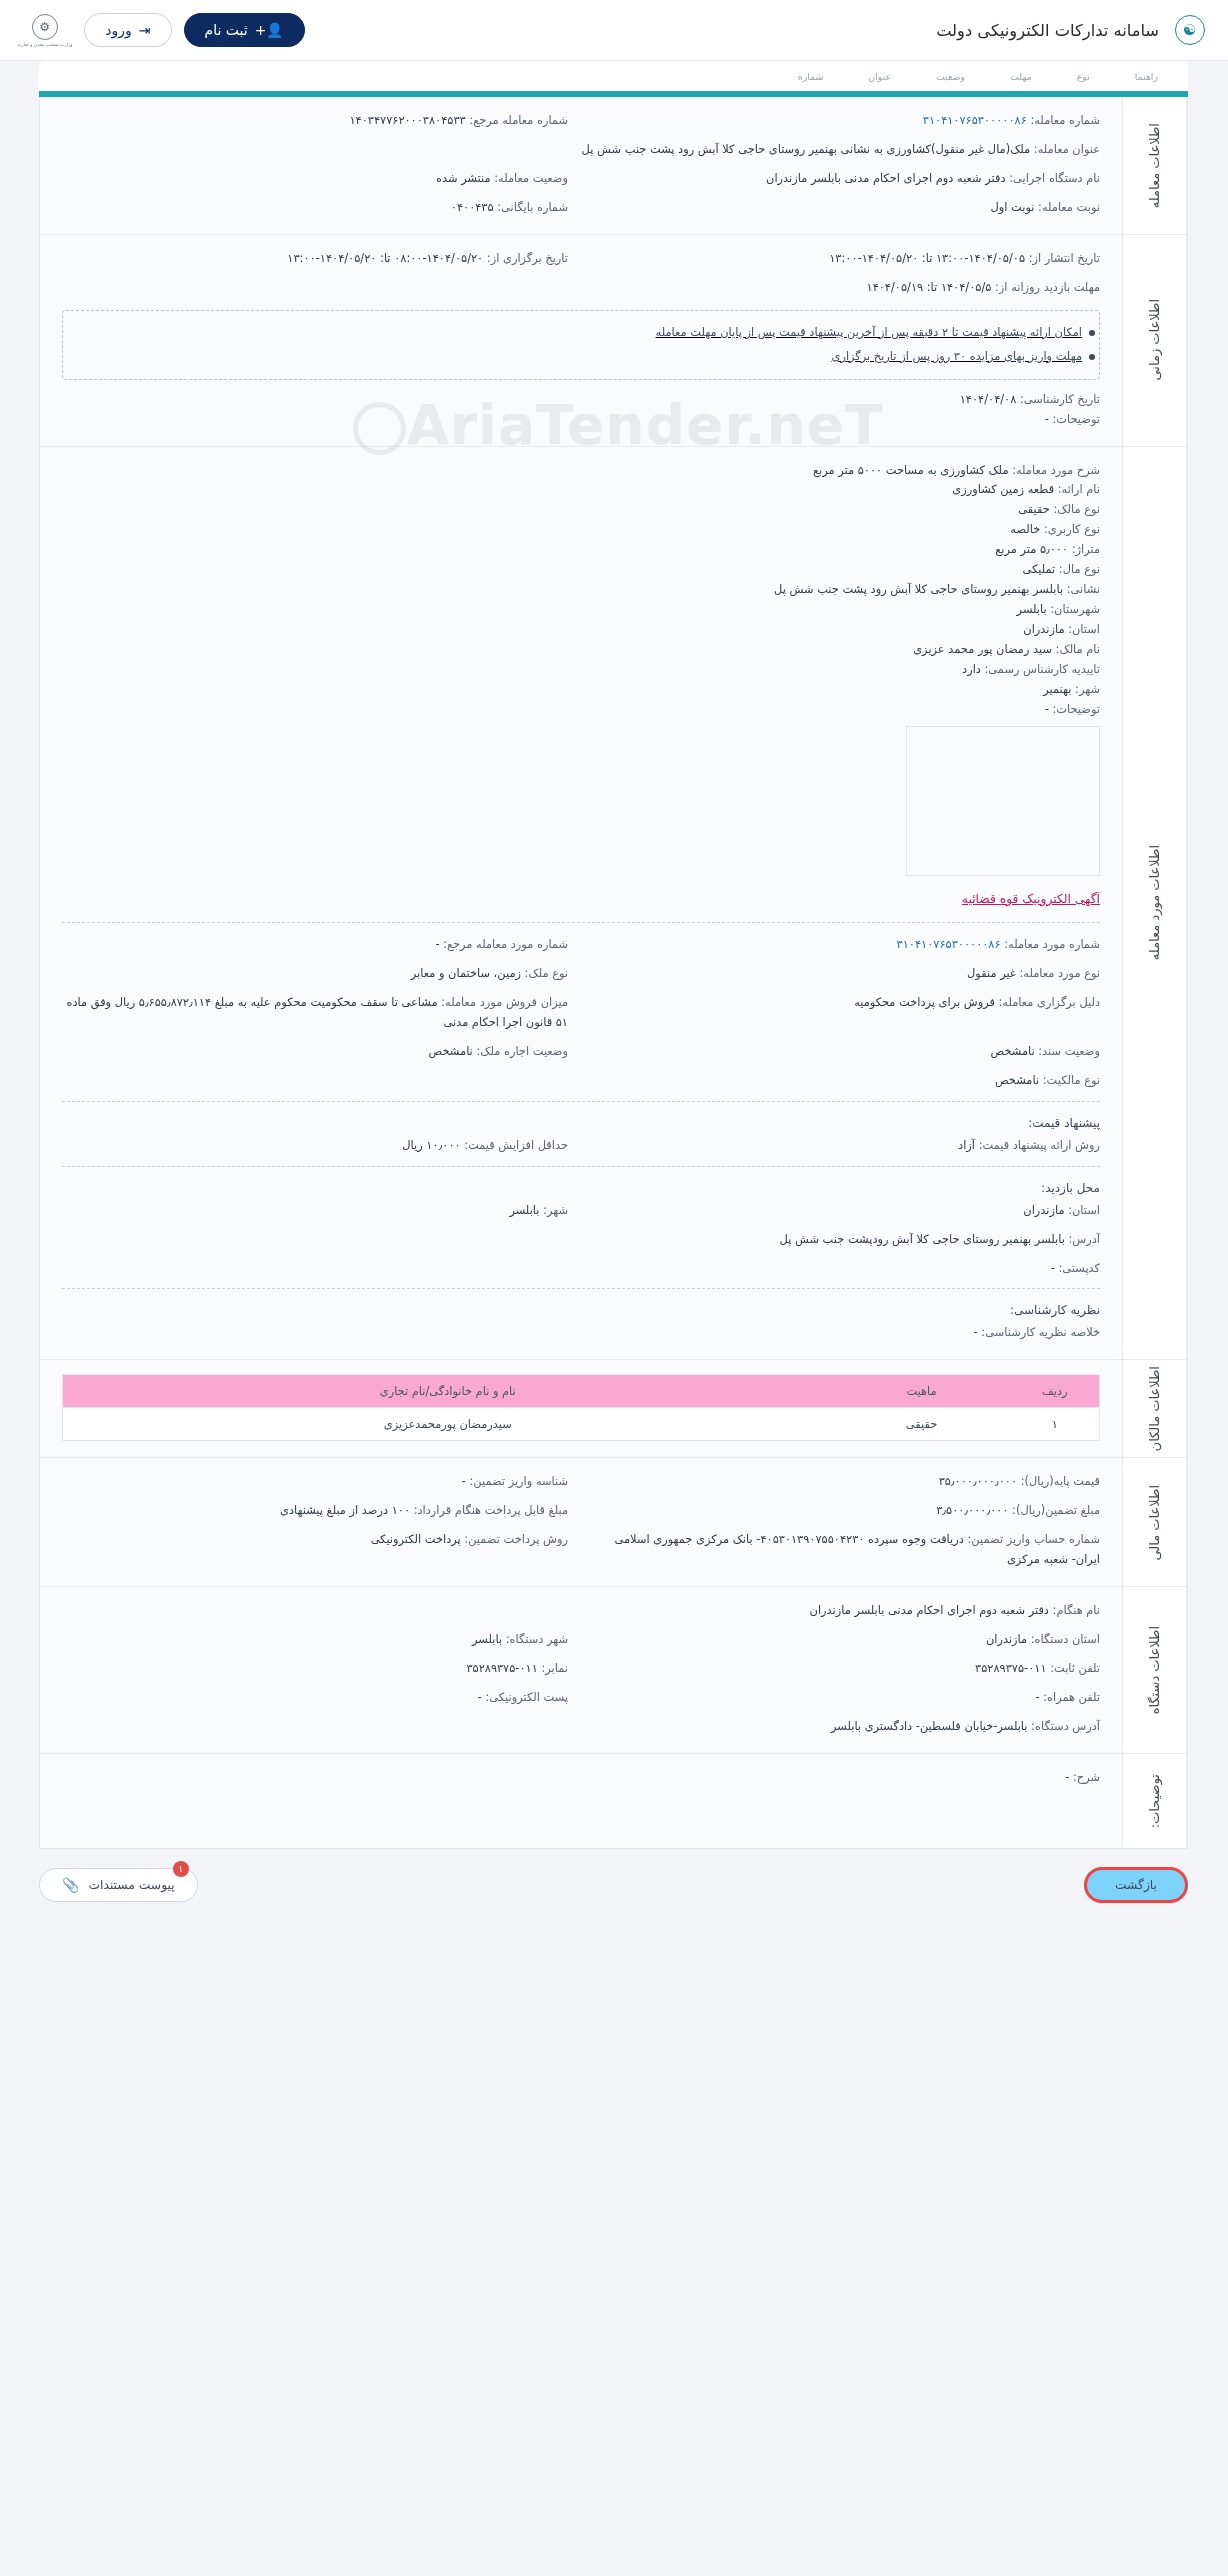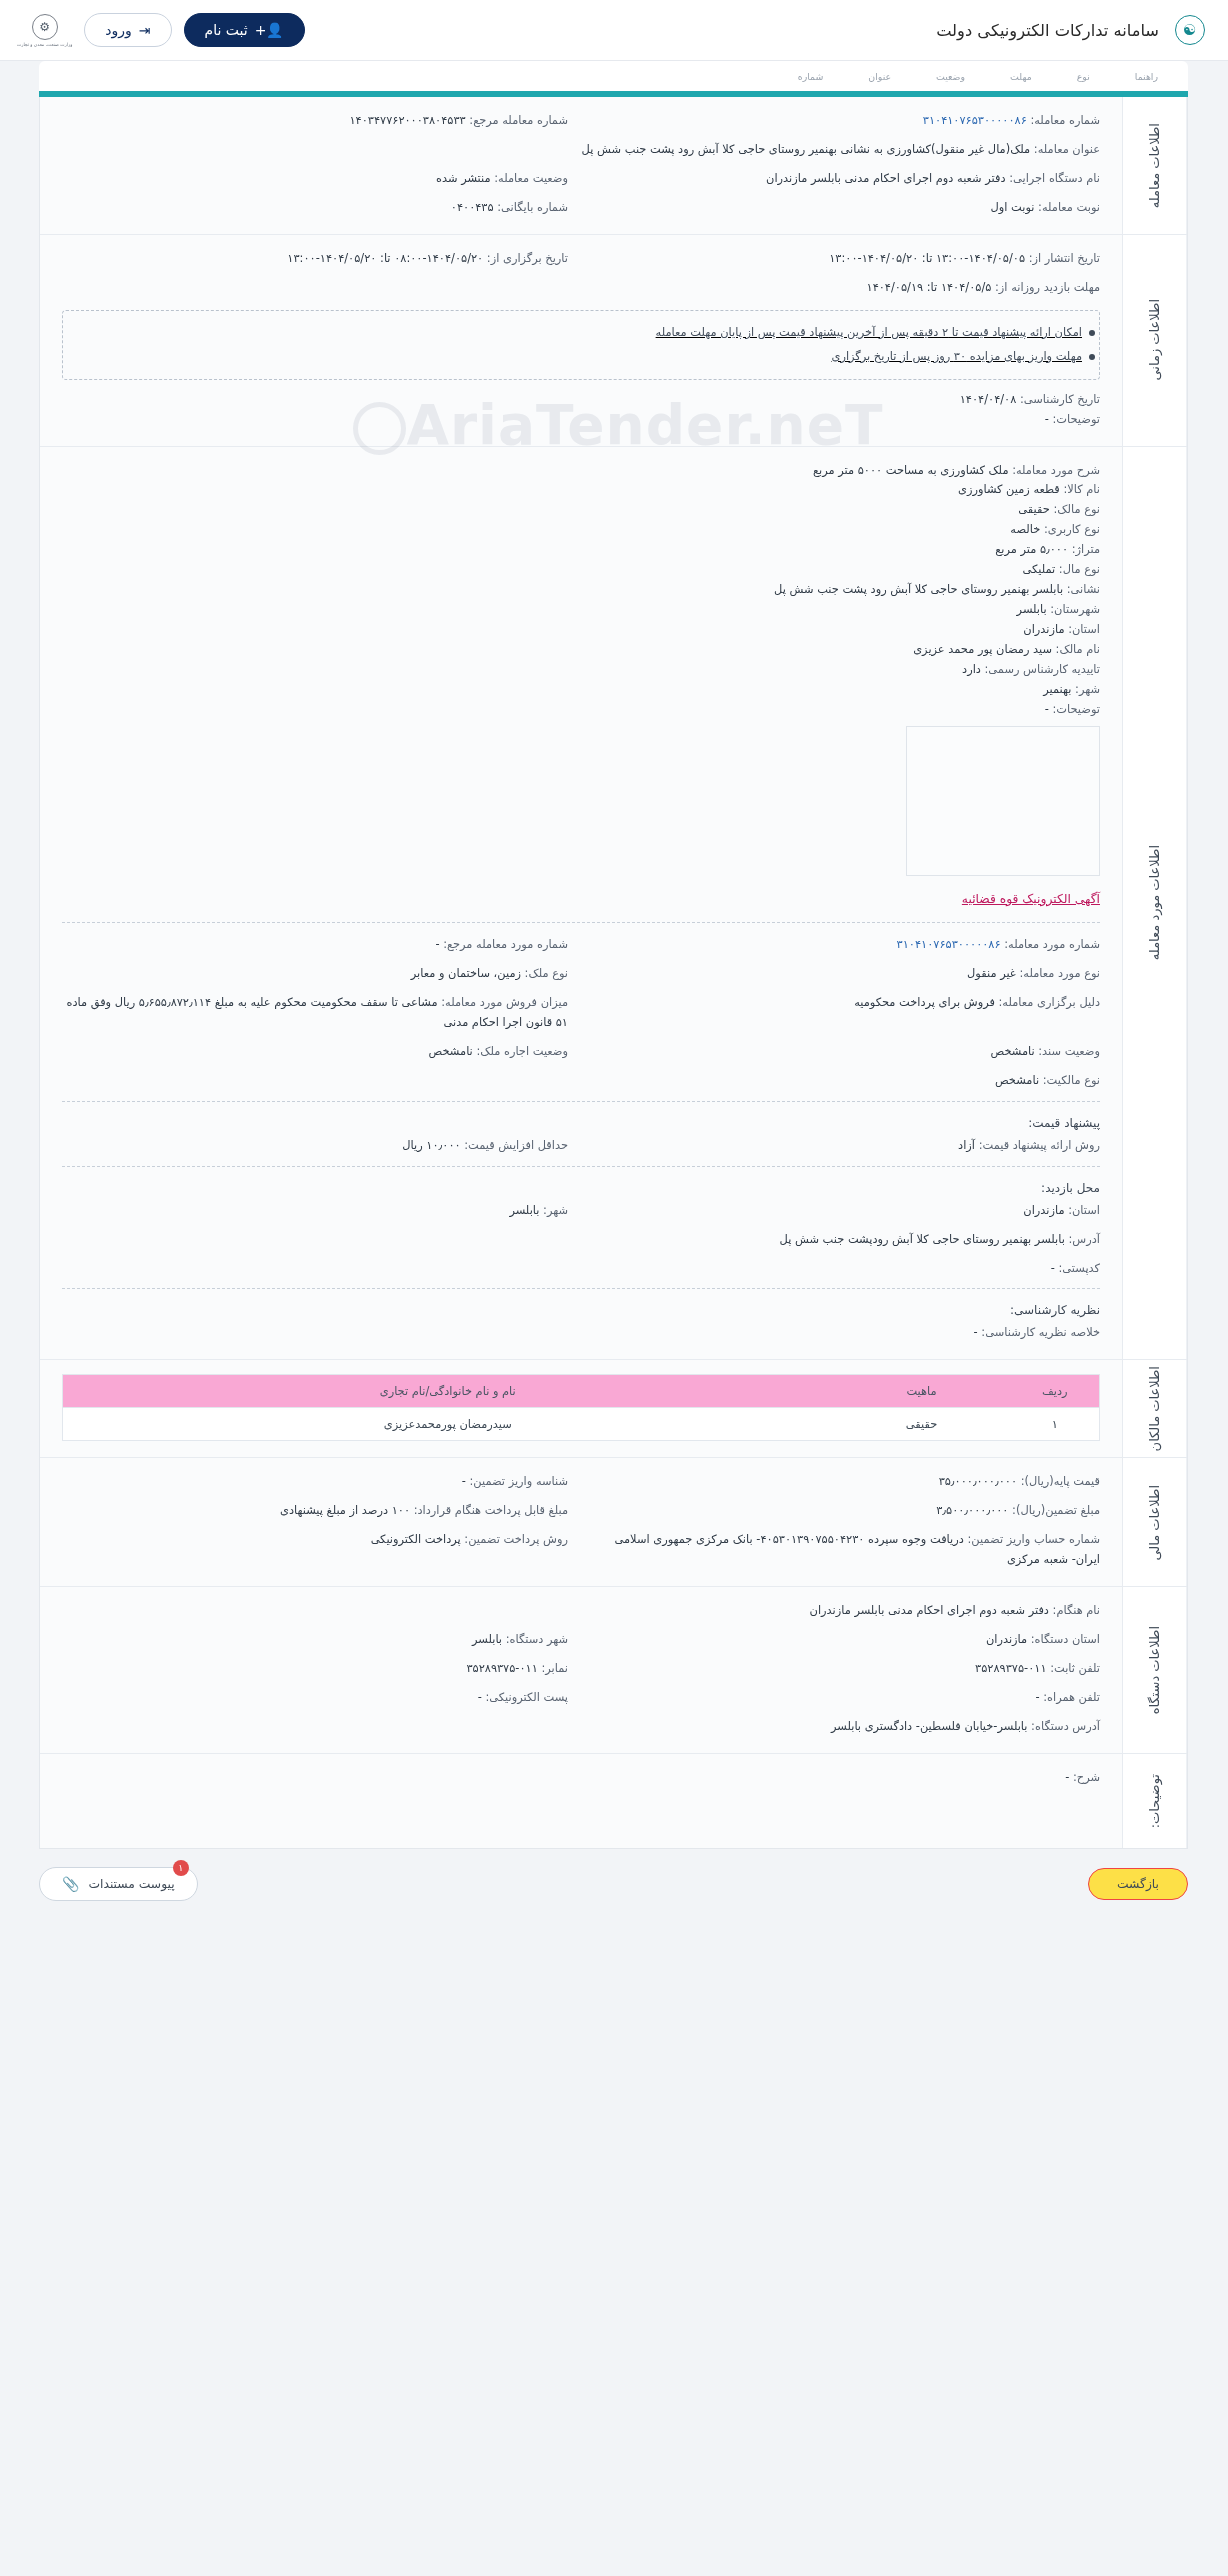--- a/index.html
+++ b/index.html
@@ -279,22 +279,22 @@
 
   
   .footer {
     margin: 18px 40px 0 40px;
     display: flex;
     align-items: center;
     justify-content: space-between;
     padding-bottom: 28px;
   }
   .btn-back {
-    background: #fde047;
-    border: 1px solid #ef4444;
+    background: #7dd3fc;
+    border: 3px solid #ef4444;
     border-radius: 20px;
     padding: 8px 28px;
     font-size: 12.3px;
     color: #3f4a57;
     cursor: pointer;
   }
   .btn-docs {
     background: #ffffff;
     border: 1px solid #cfd7e0;
     border-radius: 20px;
@@ -446,21 +446,21 @@
     <div class="section">
       <div class="sec-label">
         <span>اطلاعات مورد معامله</span>
       </div>
       <div class="sec-body">
         <div class="kv">
           <span class="k">شرح مورد معامله:</span>
           <span class="v">ملک کشاورزی به مساحت ۵۰۰۰ متر مربع</span>
         </div>
         <div class="kv">
-          <span class="k">نام کالا:</span>
+          <span class="k">نام ارائه:</span>
           <span class="v">قطعه زمین کشاورزی</span>
         </div>
         <div class="kv">
           <span class="k">نوع مالک:</span>
           <span class="v">حقیقی</span>
         </div>
         <div class="kv">
           <span class="k">نوع کاربری:</span>
           <span class="v">خالصه</span>
         </div>

